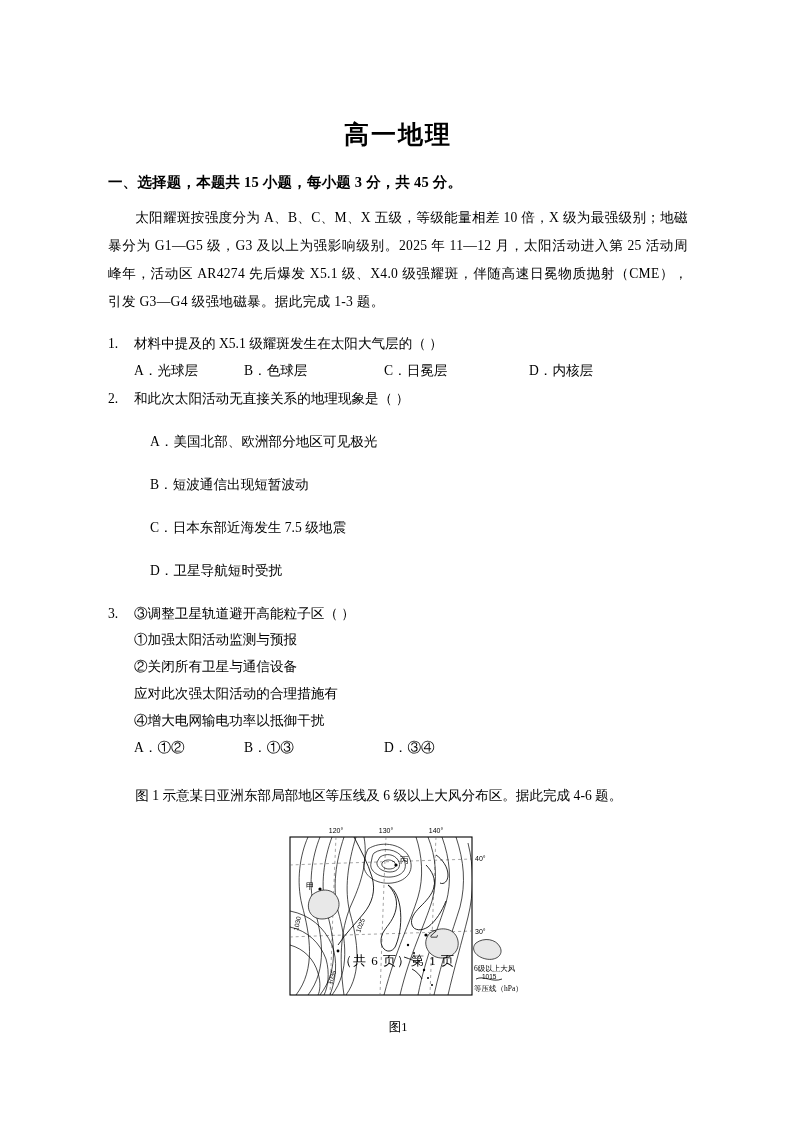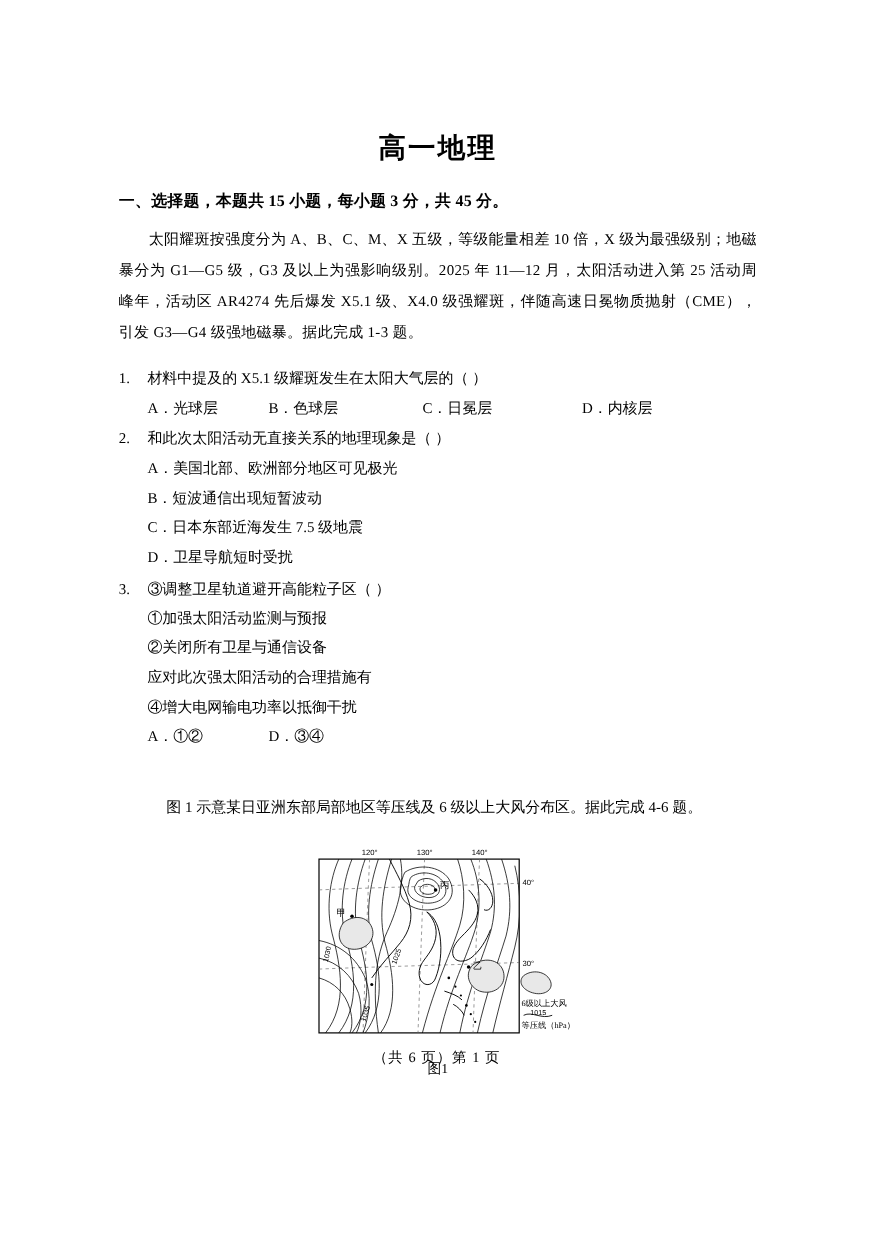--- a/index.html
+++ b/index.html
@@ -79,35 +79,35 @@
   }
   .opt-w1 { width: 110px; }
   .opt-w2 { width: 140px; }
   .opt-w3 { width: 145px; }
   .opts-block {
     margin-left: 26px;
     font-size: 13.6px;
     line-height: 1.98;
   }
   .opts-block div {
-    margin: 0;
+    margin: 16px;
     font-family: Liberation Serif, serif;
   }
   .sub-items {
     margin-left: 26px;
     font-size: 13.6px;
     line-height: 1.98;
   }
   .gap-s { height: 8px; }
   .gap-l { height: 22px; }
   .fig-intro {
     font-size: 13.6px;
     line-height: 1.9;
     text-indent: 2em;
-    margin: 16px;
+    margin: 0;
     font-family: Liberation Serif, serif;
   }
   .figure-wrap {
     margin-top: 10px;
     display: flex;
     flex-direction: column;
     align-items: center;
   }
   .fig-caption {
     font-size: 12.5px;
@@ -177,20 +177,21 @@
         <span class="q-text">③调整卫星轨道避开高能粒子区（     ）</span>
       </div>
       <div class="sub-items">
         <div>①加强太阳活动监测与预报</div>
         <div>②关闭所有卫星与通信设备</div>
         <div>应对此次强太阳活动的合理措施有</div>
         <div>④增大电网输电功率以抵御干扰</div>
       </div>
       <div class="opts-inline">
         <span class="opt opt-w1">A．①②</span>
+        <span class="opt opt-w2">B．①③</span>
         <span class="opt">D．③④</span>
       </div>
     </div>
 
     <div class="gap-l"></div>
 
     <div class="fig-intro">图 1 示意某日亚洲东部局部地区等压线及 6 级以上大风分布区。据此完成 4-6 题。</div>
 
     <div class="figure-wrap">
       <div class="map-box">

